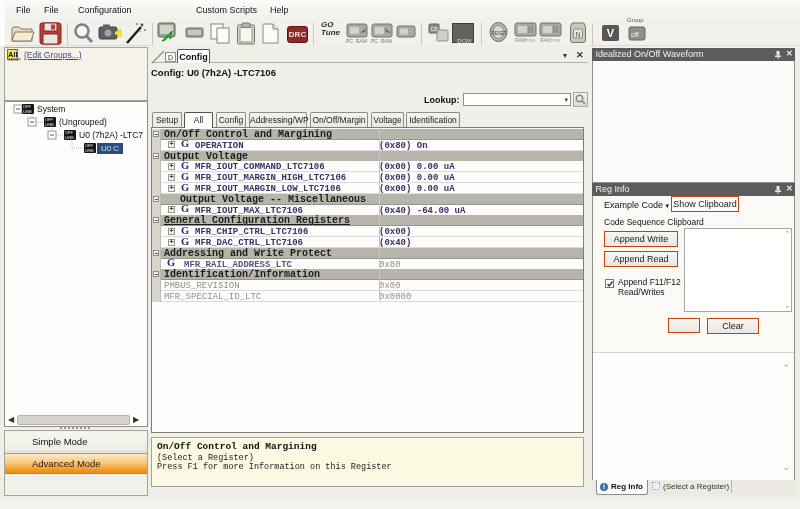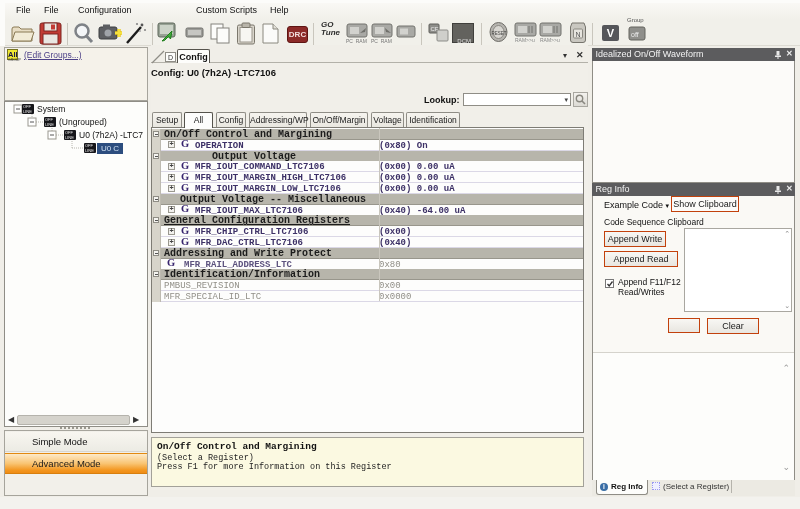--- a/index.html
+++ b/index.html
@@ -253,21 +253,21 @@
 <div class="grow" style="top:129.0px;"><span style="padding-left:3px;">On/Off Control and Margining</span></div>
 <div class="abs" style="left:153px;top:131.0px;width:6px;height:6px;background:#f5f4f0;border:1px solid #8f8d85;z-index:2;">
       <div style="position:absolute;left:1px;top:2px;width:3px;height:1px;background:#555;"></div>
     </div>
 <div class="rrow" style="top:139.8px;">
       <div class="plus">+</div>
       <span class="gic">G</span>
       <span class="rname">OPERATION</span>
       <span class="rval">(0x80) On</span>
     </div>
-<div class="grow" style="top:150.6px;padding-left:48px;"><span style="padding-left:3px;">Output Voltage</span></div>
+<div class="grow" style="top:150.6px;"><span style="padding-left:3px;">Output Voltage</span></div>
 <div class="abs" style="left:153px;top:152.6px;width:6px;height:6px;background:#f5f4f0;border:1px solid #8f8d85;z-index:2;">
       <div style="position:absolute;left:1px;top:2px;width:3px;height:1px;background:#555;"></div>
     </div>
 <div class="rrow" style="top:161.4px;">
       <div class="plus">+</div>
       <span class="gic">G</span>
       <span class="rname">MFR_IOUT_COMMAND_LTC7106</span>
       <span class="rval">(0x00) 0.00 uA</span>
     </div>
 <div class="rrow" style="top:172.2px;">
@@ -358,21 +358,21 @@
       <rect x="2.5" y="1" width="3" height="4.5" fill="#e8e8e8"></rect>
       <rect x="1" y="5.5" width="6" height="1.5" fill="#e8e8e8"></rect>
       <line x1="4" y1="7" x2="4" y2="9" stroke="#e8e8e8"></line>
     </svg>
   </div>
 <div class="abs" style="left:786px;top:184px;font-size:8px;color:#eee;font-weight:bold;">✕</div>
 
 <div class="abs" style="left:604px;top:200px;font-size:9px;color:#111;">Example Code <span style="font-size:7px;">▾</span></div>
 <div class="abs btn" style="left:671px;top:196px;width:68px;height:16px;line-height:15px;background:#fcfbf9;">Show Clipboard</div>
 <div class="abs" style="left:604px;top:217px;font-size:8.5px;color:#111;">Code Sequence Clipboard</div>
-<div class="abs btn" style="left:604px;top:231px;width:62px;height:16px;line-height:15px;">Append Write</div>
+<div class="abs btn" style="left:604px;top:231px;width:74px;height:16px;line-height:15px;">Append Write</div>
 <div class="abs btn" style="left:604px;top:251px;width:74px;height:16px;line-height:15px;">Append Read</div>
 
 <div class="abs" style="left:605px;top:279px;width:9px;height:9px;background:#fff;border:1px solid #777;line-height:0;">
   <svg width="8" height="8" viewBox="0 0 8 8">
       <path d="M1.5 4 L3.2 6 L6.5 1.5" fill="none" stroke="#333" stroke-width="1.3"></path>
     </svg>
 </div>
 <div class="abs" style="left:618px;top:277px;font-size:8.5px;color:#111;line-height:10px;">Append F11/F12<br>Read/Writes</div>
 
 <div class="abs" style="left:684px;top:228px;width:108px;height:84px;background:#fff;border:1px solid #a9a7a0;">

